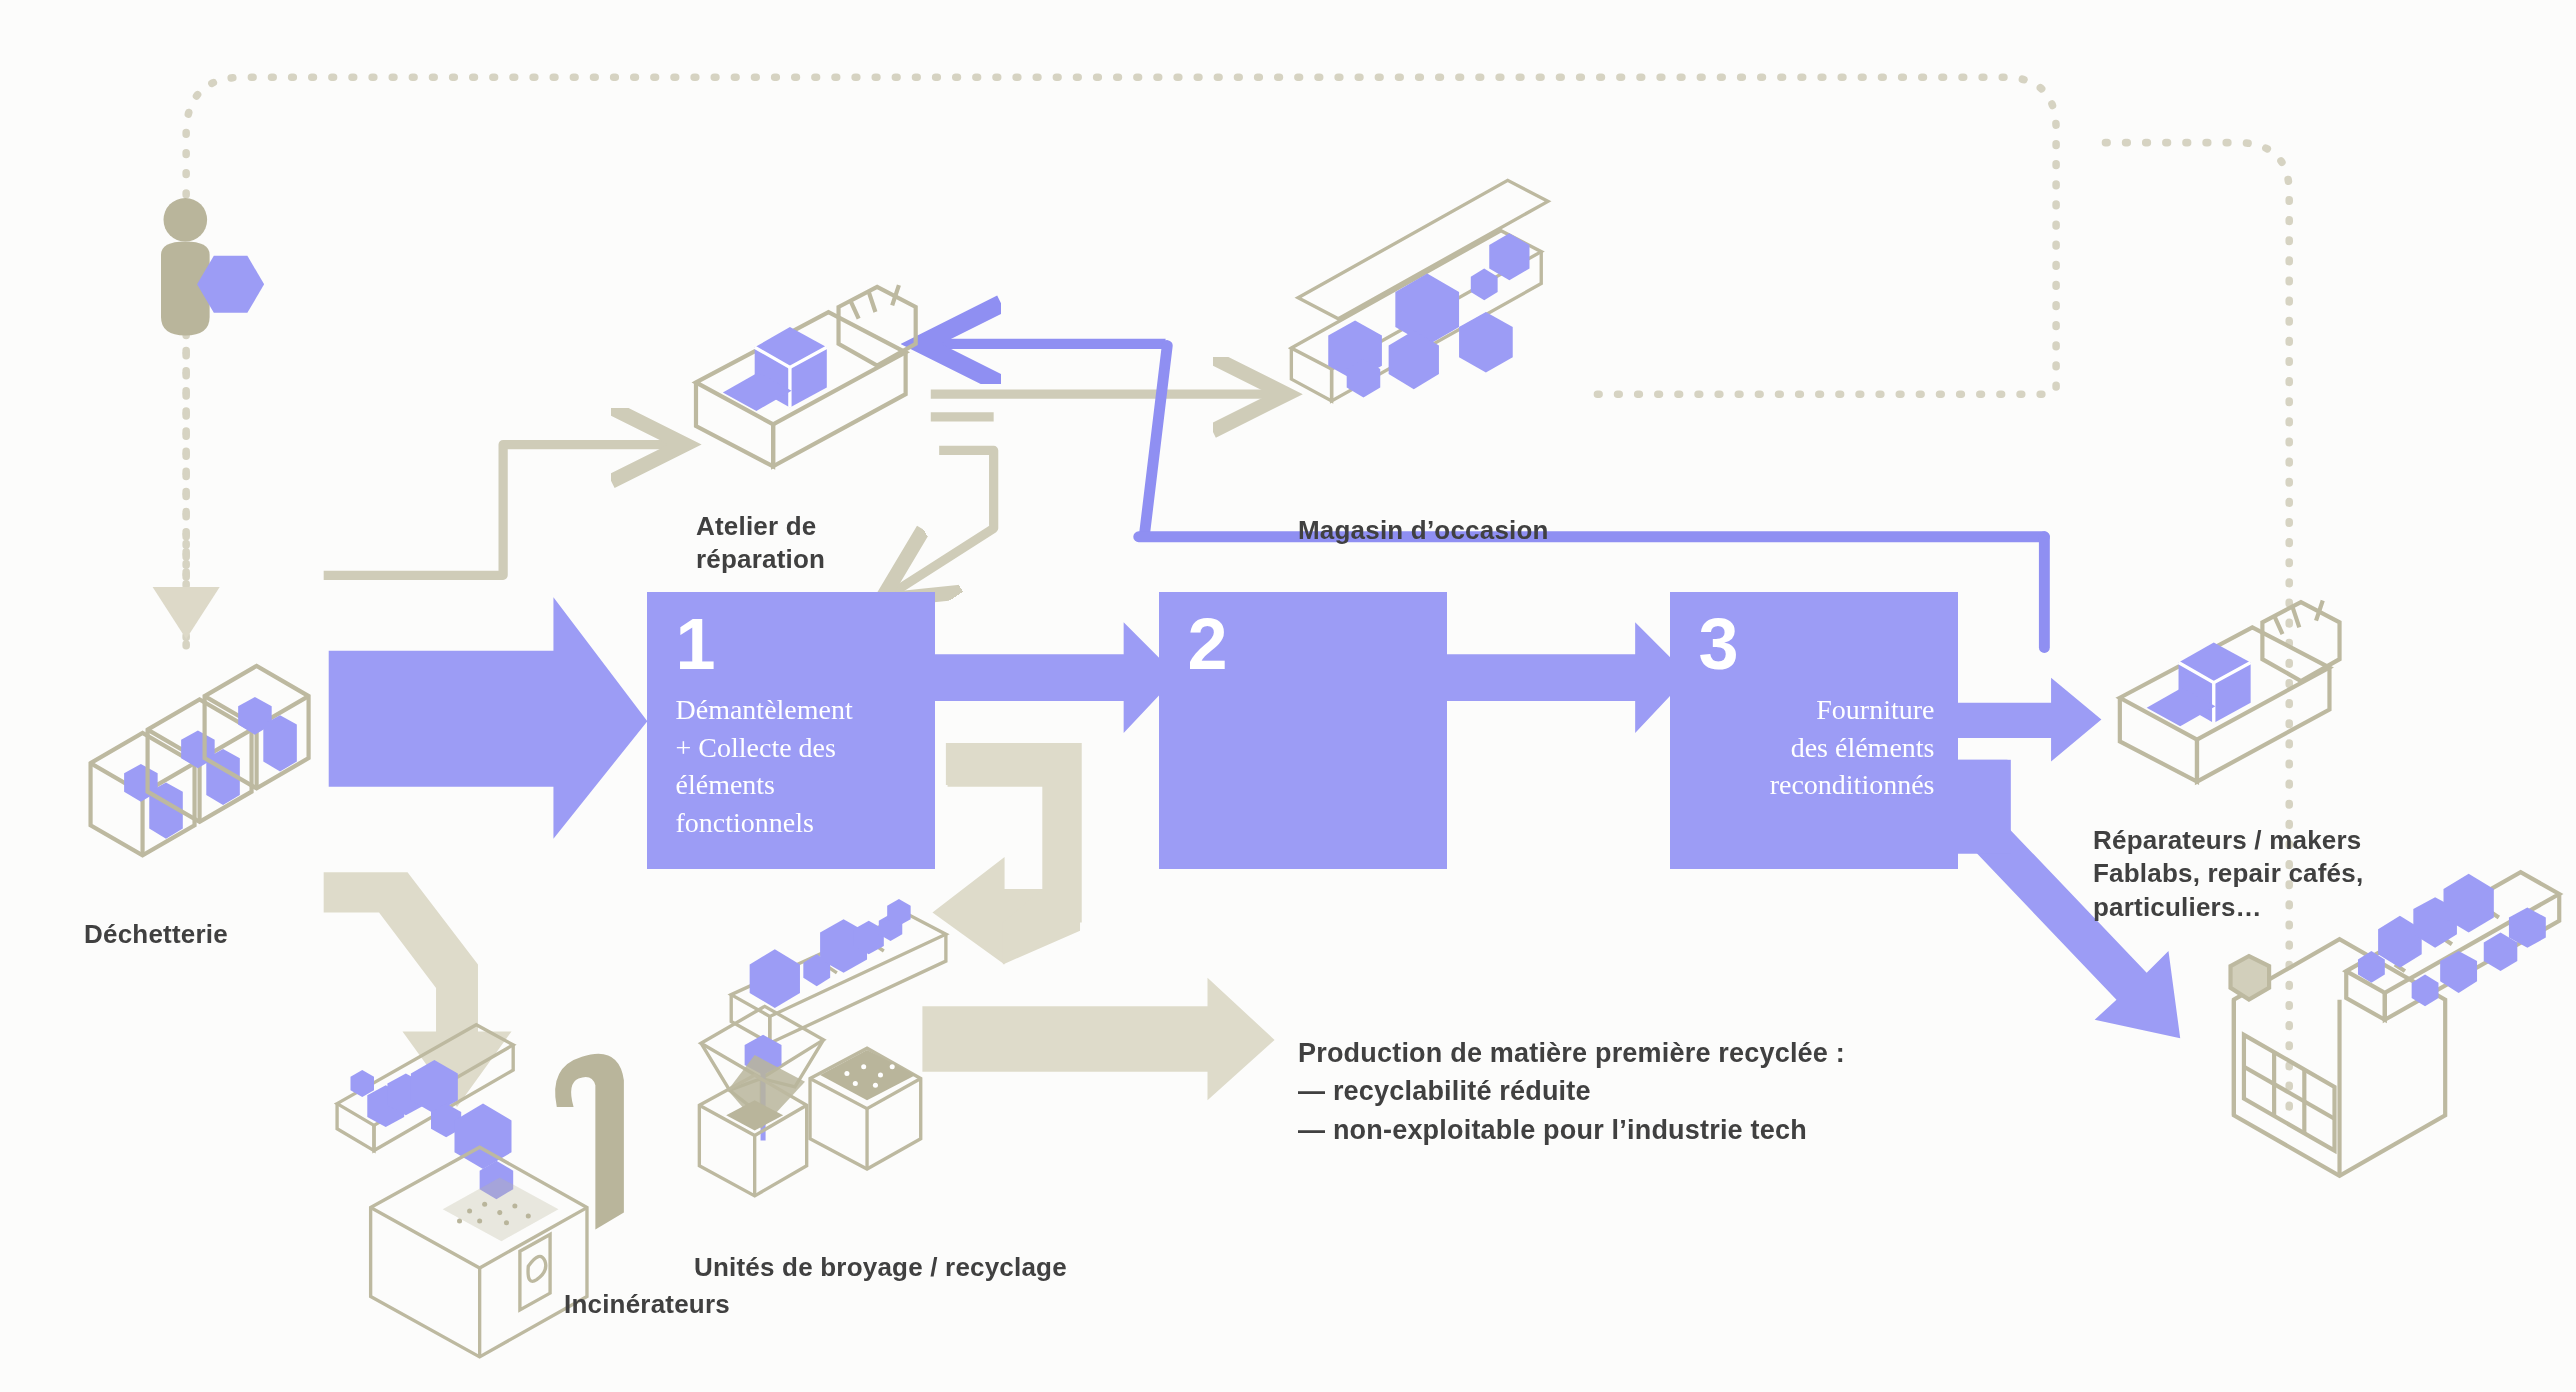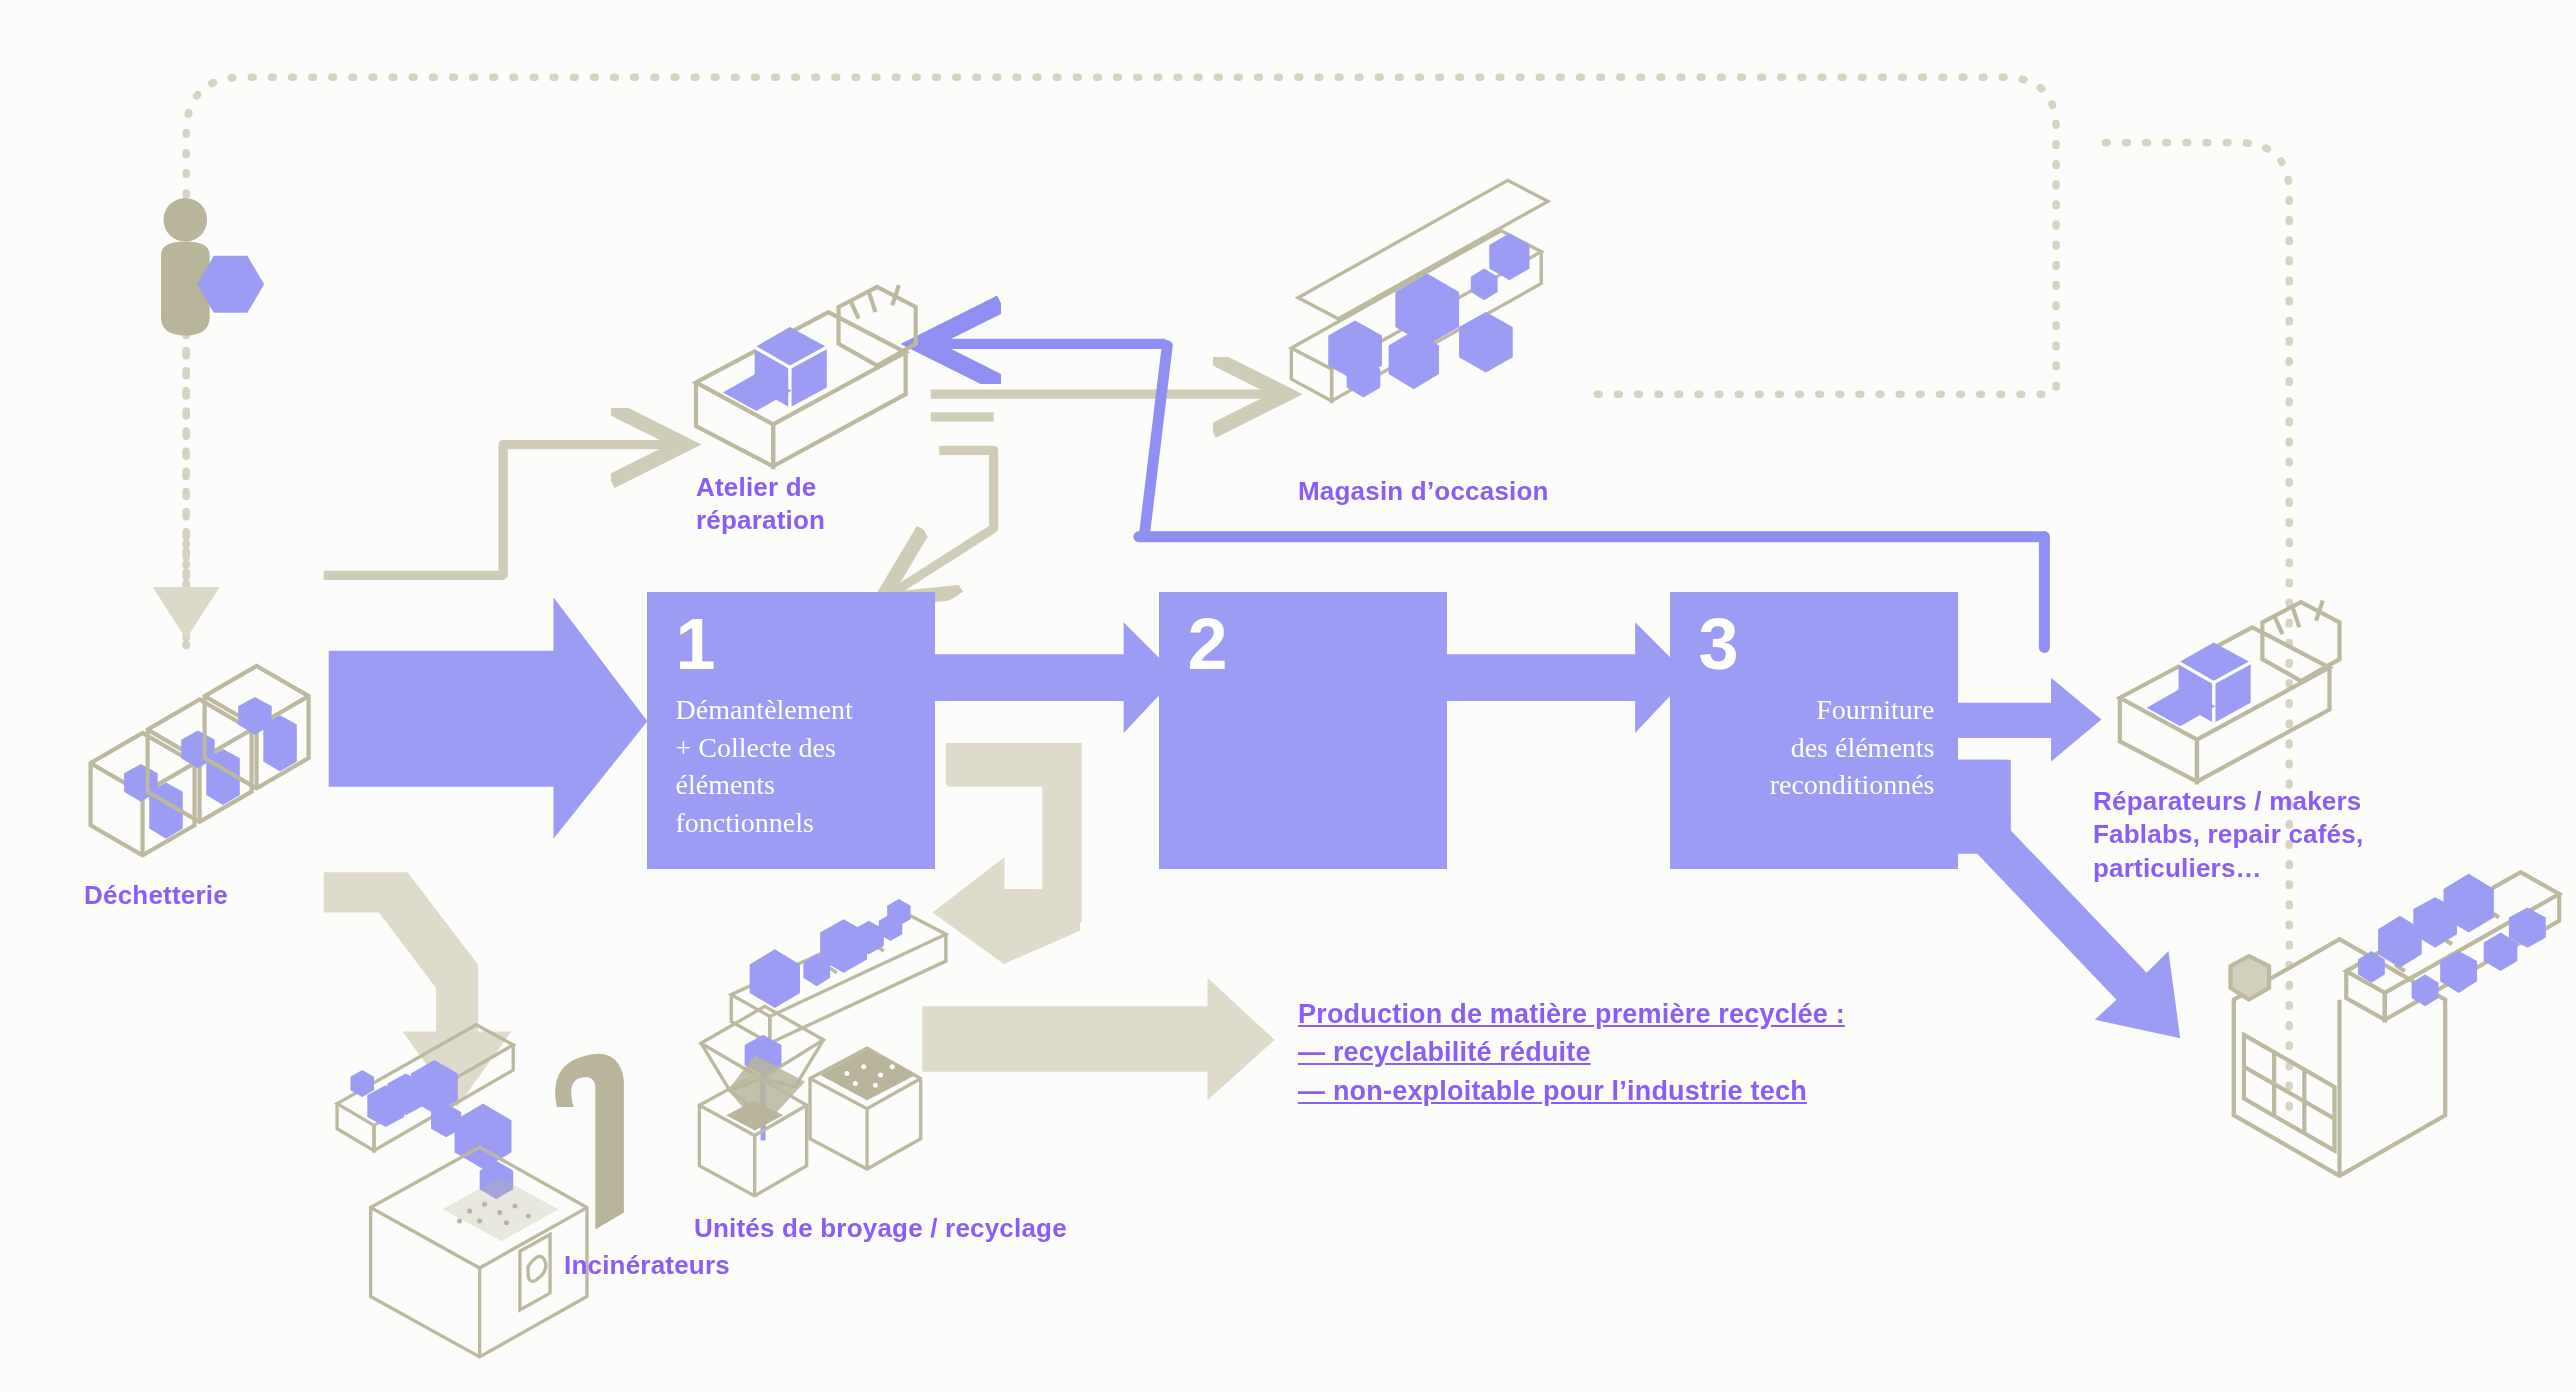--- a/index.html
+++ b/index.html
@@ -1,22 +1,22 @@
 <!DOCTYPE html>
 <html style="font-size:13.4px"><head>
 <meta charset="utf-8">
 <style>
   html,body{margin:0;padding:0;background:#ffffff;}
   body{font-family:"Liberation Sans",sans-serif;}
   #stage{position:relative;width:2576px;height:1393px;background:#fcfcfb;overflow:hidden;}
   #svg{position:absolute;inset:0;width:2576px;height:1393px;}
 
-  .lbl{position:absolute;color:#8b5cf6;font-weight:700;letter-spacing:0.2px;line-height:1.28;}
+  .lbl{position:absolute;color:#404040;font-weight:700;letter-spacing:0.2px;line-height:1.28;margin-top:39px;}
   .lbl.sm{font-size:26px;}
-  .lbl.md{font-size:27px;text-decoration:underline;}
+  .lbl.md{font-size:27px;}
 
   .stepbox{position:absolute;background:#9c9cf5;color:#ffffff;box-sizing:border-box;padding:18.4px 23.5px 0 28.5px;}
   .stepnum{font-size:72px;font-weight:700;line-height:.96;letter-spacing:-0.8px;}
   .steptext{font-size:28px;line-height:1.34;margin-top:11.7px;font-weight:400;font-family:Liberation Serif, serif;}
 </style>
 </head>
 <body>
 
 <div id="stage">
 

